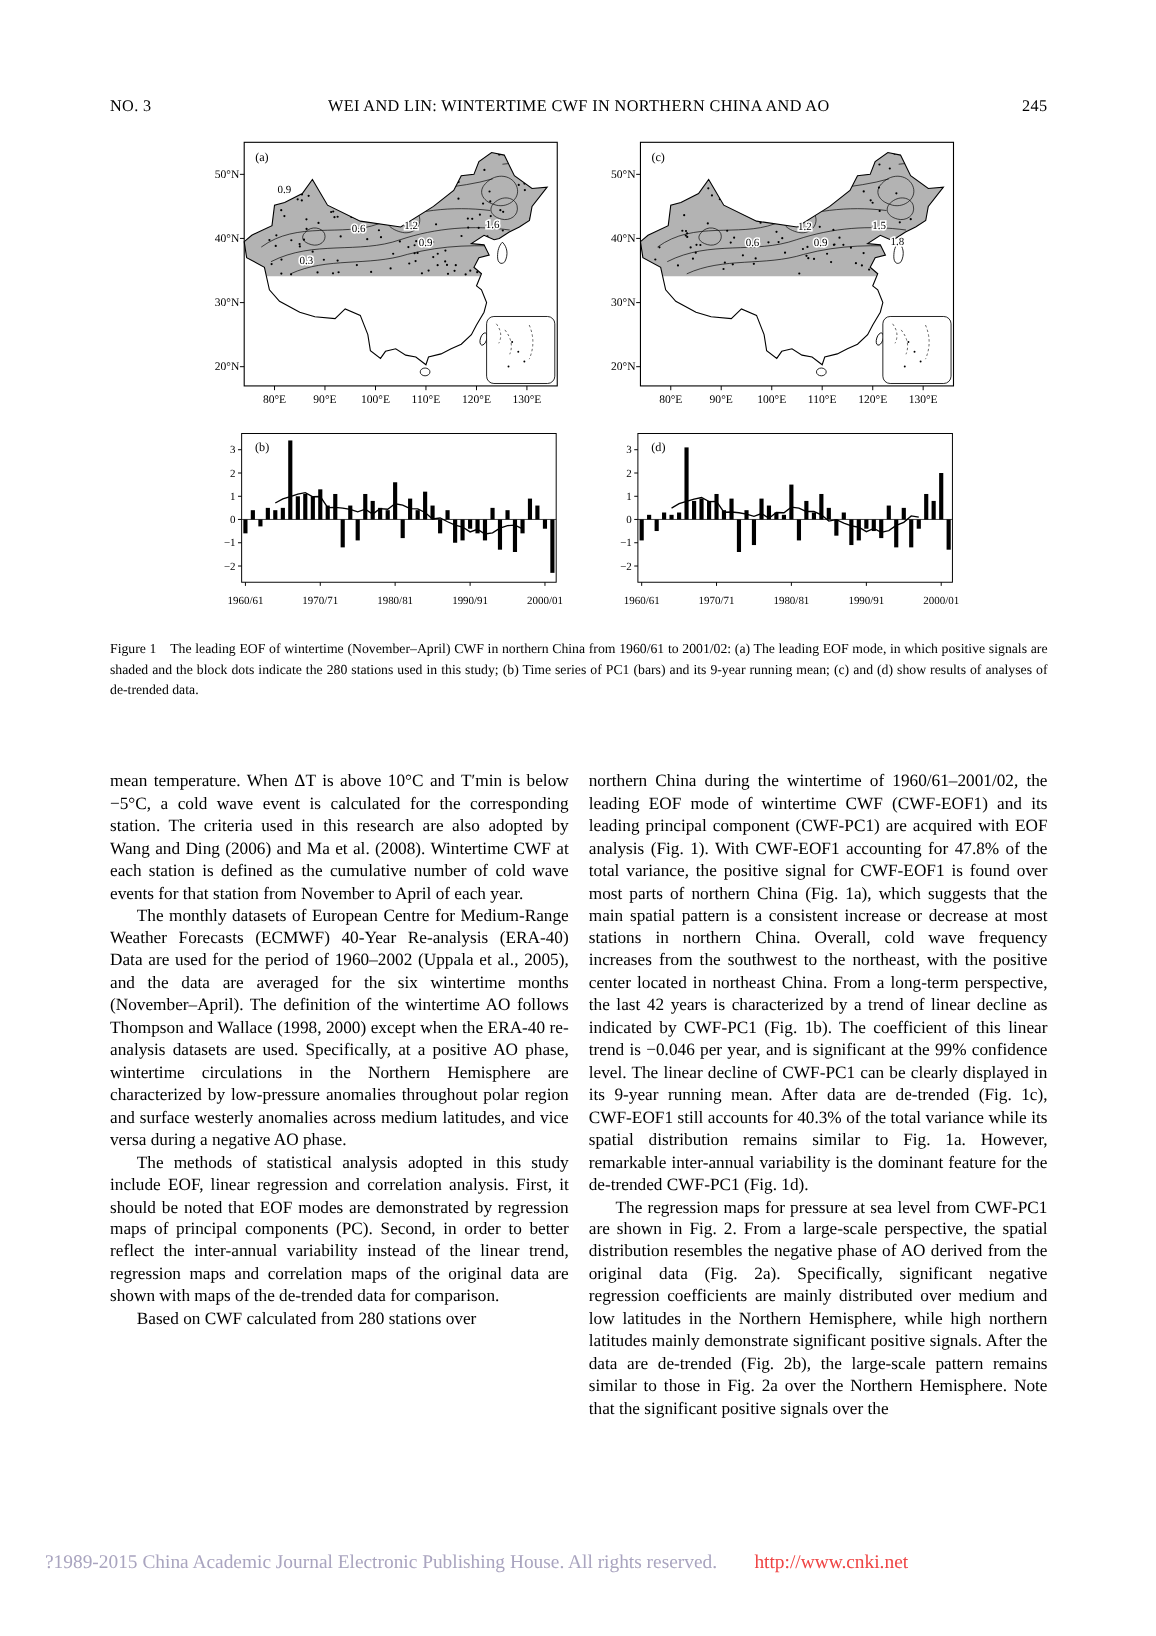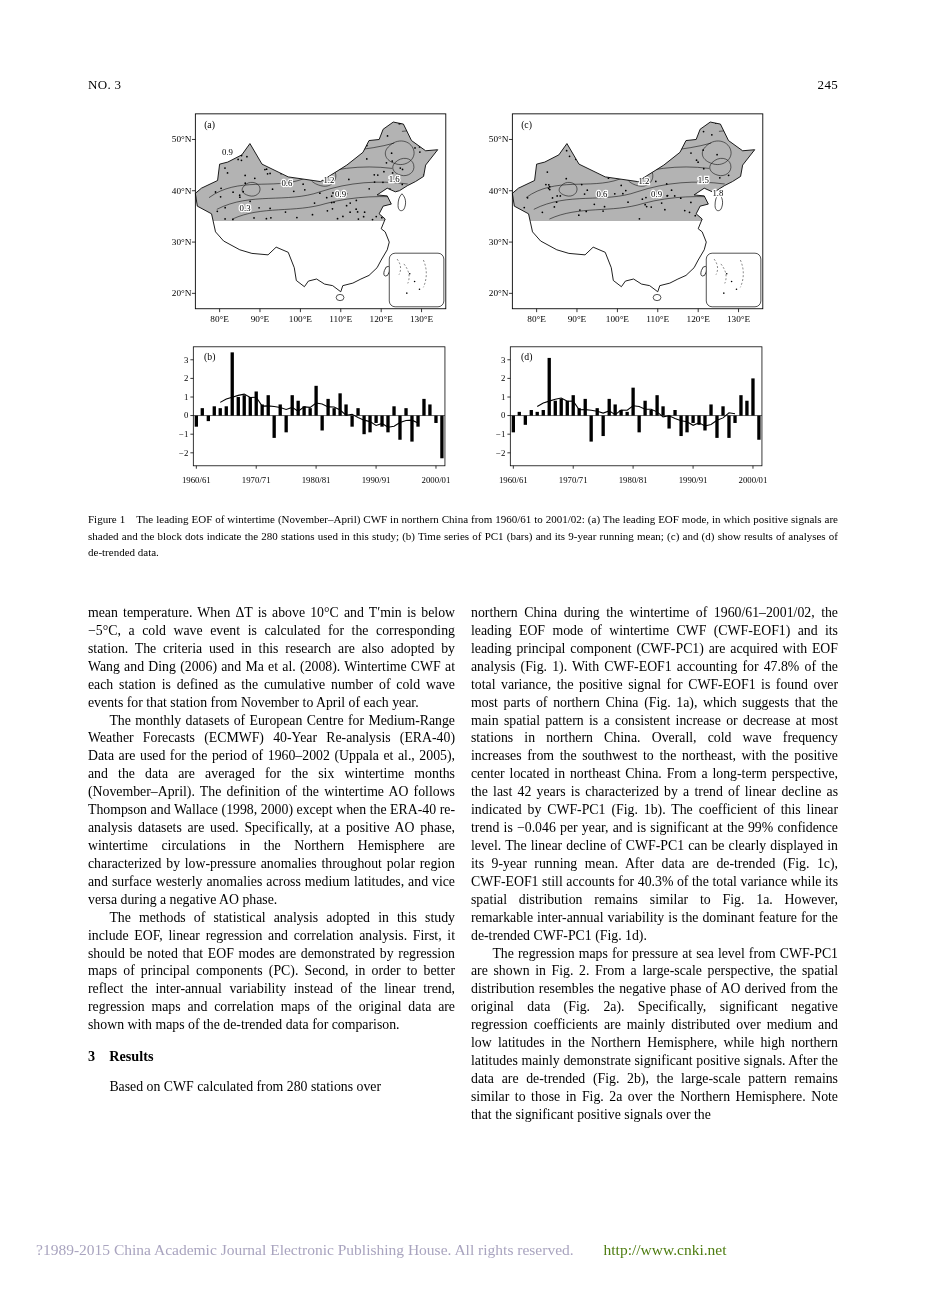--- a/index.html
+++ b/index.html
@@ -16,35 +16,36 @@
   svg.map{width:293px;height:229px;overflow:visible;}
   svg.chart{width:293px;height:158px;overflow:visible;}
   .bars-row{margin-top:2px;}
   figcaption{margin-top:14px;font-size:11px;line-height:1.5;text-align:justify;}
   .alabel{font:9.5px "Liberation Serif",serif;fill:#000;}
   .plabel{font:10px "Liberation Serif",serif;fill:#000;}
   .clabel{font:9px "Liberation Serif",serif;fill:#000;paint-order:stroke;stroke:#fff;stroke-width:2.5px;}
   .chart text{font-family:"Liberation Serif",serif;fill:#000;}
   
   .columns{position:absolute;top:604px;left:88px;width:750px;display:flex;gap:16px;}
-  .col{width:367px;font-size:13.8px;line-height:1.3;text-align:justify;}
+  .col{width:367px;font-size:13.8px;line-height:1.3;text-align:justify;margin-top:12px;}
   .col p{margin:0;}
   .col p.indent{text-indent:1.55em;}
   h3.section{font-size:14.2px;font-weight:bold;margin:13px 0 12px 0;}
   
   .page-footer{position:absolute;left:36px;bottom:22px;font-size:15.5px;color:#a9a4bf;white-space:nowrap;}
-  .footer-url{color:#4d7c0f;margin-left:26px;text-align:right;}
+  .footer-url{color:#ef4444;margin-left:26px;text-align:right;}
 </style>
 </head>
 <body>
 
 <div class="page">
 
   <div class="page-header">
     <span class="issue">NO. 3</span>
+    <span>WEI AND LIN: WINTERTIME CWF IN NORTHERN CHINA AND AO</span>
     <span class="pageno">245</span>
   </div>
 
   <figure class="figure-block">
     <div class="maps-row">
 
       <svg class="map" id="map-a" viewBox="0 0 300 235" xmlns="http://www.w3.org/2000/svg">
         <defs>
           <path id="china-outline" d="M38,87.6 L40,100.7 L54.6,108.6 L58.7,127.1 L67,136.5 L83.6,145.5 L96,149.2 L112.6,150.7 L120.9,142.8 L133.3,148.1 L139.5,163.9 L141.6,177 L149.9,183.4 L154,177.6 L162.4,175.5 L170.6,180.7 L178.9,182.3 L187.2,188.6 L189.3,182.3 L199.6,179.7 L207.9,175.5 L216.2,171.8 L224.5,163.9 L228.7,156 L234.9,145.5 L237,137.6 L232.8,127.1 L228.7,123.9 L232.8,113.9 L226.6,108.6 L230.7,100.7 L239.1,98.6 L234.9,90.2 L224.5,89.2 L234.9,82.3 L243.2,86 L247.4,84.9 L255.6,79.7 L263.9,75.5 L272.2,70.2 L274.3,58.6 L286.7,42.8 L274.3,43.9 L259.8,33.4 L251.5,16.5 L241.1,14.4 L230.7,21.8 L226.6,32.3 L216.2,33.4 L210,45.5 L193.4,58.6 L166.5,75.5 L133.3,70.7 L106.4,57.6 L94,36.5 L85.7,48.1 L71.2,55.5 L62.9,57.6 L60.8,74.4 L44.2,82.3 Z"></path>
           <clipPath id="clip-china">
@@ -612,21 +613,20 @@
     </div>
 
     <figcaption>Figure 1  The leading EOF of wintertime (November–April) CWF in northern China from 1960/61 to 2001/02: (a) The leading EOF mode, in which positive signals are shaded and the block dots indicate the 280 stations used in this study; (b) Time series of PC1 (bars) and its 9-year running mean; (c) and (d) show results of analyses of de-trended data.</figcaption>
   </figure>
 
   <div class="columns">
     <div class="col">
       <p class="noindent">mean temperature. When ΔT is above 10°C and T′min is below −5°C, a cold wave event is calculated for the corresponding station. The criteria used in this research are also adopted by Wang and Ding (2006) and Ma et al. (2008). Wintertime CWF at each station is defined as the cumulative number of cold wave events for that station from November to April of each year.</p>
       <p class="indent">The monthly datasets of European Centre for Medium-Range Weather Forecasts (ECMWF) 40-Year Re-analysis (ERA-40) Data are used for the period of 1960–2002 (Uppala et al., 2005), and the data are averaged for the six wintertime months (November–April). The definition of the wintertime AO follows Thompson and Wallace (1998, 2000) except when the ERA-40 re-analysis datasets are used. Specifically, at a positive AO phase, wintertime circulations in the Northern Hemisphere are characterized by low-pressure anomalies throughout polar region and surface westerly anomalies across medium latitudes, and vice versa during a negative AO phase.</p>
       <p class="indent">The methods of statistical analysis adopted in this study include EOF, linear regression and correlation analysis. First, it should be noted that EOF modes are demonstrated by regression maps of principal components (PC). Second, in order to better reflect the inter-annual variability instead of the linear trend, regression maps and correlation maps of the original data are shown with maps of the de-trended data for comparison.</p>
-      <h3 class="section">3  Results</h3>
       <p class="indent">Based on CWF calculated from 280 stations over</p>
     </div>
     <div class="col">
       <p class="noindent">northern China during the wintertime of 1960/61–2001/02, the leading EOF mode of wintertime CWF (CWF-EOF1) and its leading principal component (CWF-PC1) are acquired with EOF analysis (Fig. 1). With CWF-EOF1 accounting for 47.8% of the total variance, the positive signal for CWF-EOF1 is found over most parts of northern China (Fig. 1a), which suggests that the main spatial pattern is a consistent increase or decrease at most stations in northern China. Overall, cold wave frequency increases from the southwest to the northeast, with the positive center located in northeast China. From a long-term perspective, the last 42 years is characterized by a trend of linear decline as indicated by CWF-PC1 (Fig. 1b). The coefficient of this linear trend is −0.046 per year, and is significant at the 99% confidence level. The linear decline of CWF-PC1 can be clearly displayed in its 9-year running mean. After data are de-trended (Fig. 1c), CWF-EOF1 still accounts for 40.3% of the total variance while its spatial distribution remains similar to Fig. 1a. However, remarkable inter-annual variability is the dominant feature for the de-trended CWF-PC1 (Fig. 1d).</p>
       <p class="indent">The regression maps for pressure at sea level from CWF-PC1 are shown in Fig. 2. From a large-scale perspective, the spatial distribution resembles the negative phase of AO derived from the original data (Fig. 2a). Specifically, significant negative regression coefficients are mainly distributed over medium and low latitudes in the Northern Hemisphere, while high northern latitudes mainly demonstrate significant positive signals. After the data are de-trended (Fig. 2b), the large-scale pattern remains similar to those in Fig. 2a over the Northern Hemisphere. Note that the significant positive signals over the</p>
     </div>
   </div>
 
   <div class="page-footer">
     <span>?1989-2015 China Academic Journal Electronic Publishing House. All rights reserved.</span>

